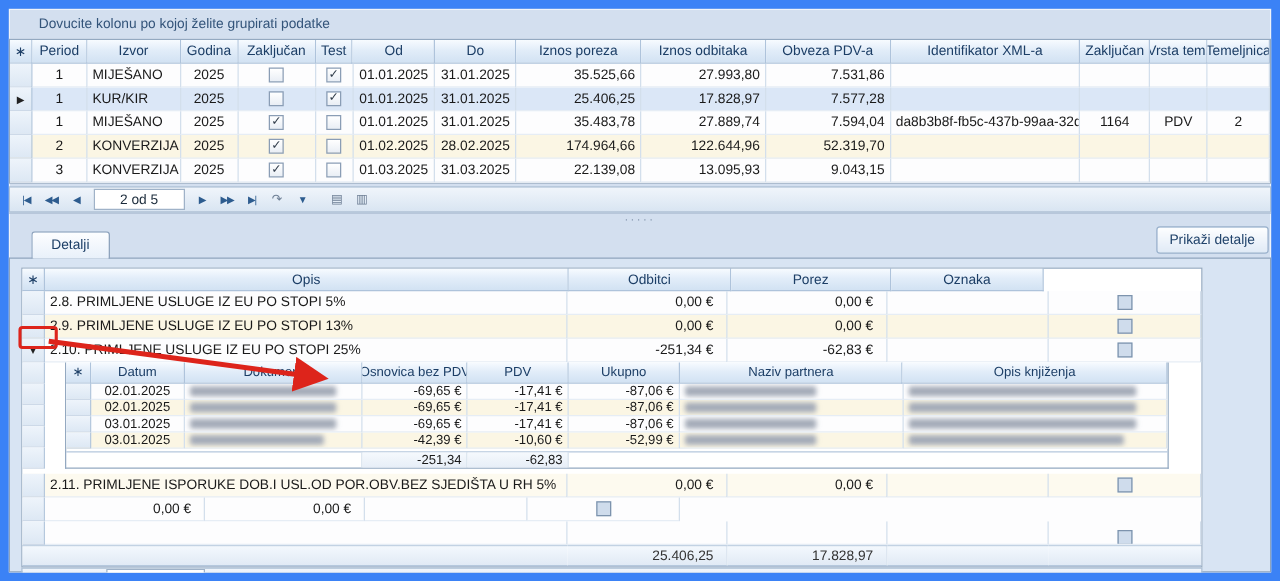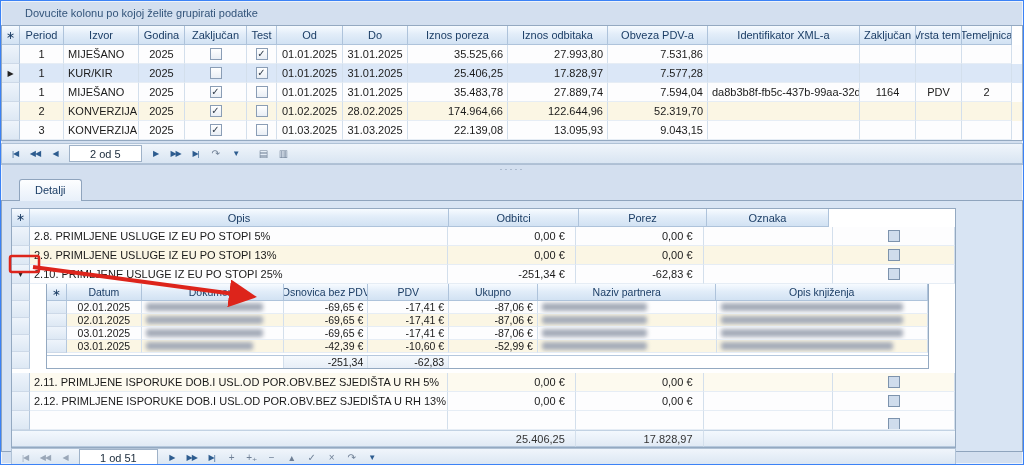--- a/index.html
+++ b/index.html
@@ -6,21 +6,21 @@
   body {
     font-family: "Liberation Sans", "DejaVu Sans", sans-serif;
     background: #e8edf4;
     font-size: 11px;
     color: #1a1a1a;
   }
   .window {
     position: relative;
     width: 1024px; height: 465px;
     background: #d3dfef;
-    border: 1px solid #3b82f6;
+    border: 7px solid #3b82f6;
     box-shadow: inset 0 0 0 1px #eef3fa;
     overflow: hidden;
   }
   
   .group-panel {
     height: 24px; line-height: 24px;
     padding-left: 24px;
     color: #33547a;
   }
   
@@ -318,20 +318,21 @@
   </div>
 
   <div class="splitter">
     <span>·····</span>
   </div>
 
   <div class="tabstrip">
     <div class="tab">
       <span>Detalji</span>
     </div>
+    <button class="show-details-btn">Prikaži detalje</button>
   </div>
 
   <div class="detail-panel">
     <div class="grid detail-grid">
 
       <div class="grid-row hrow">
         <div class="cell hdr d-ind">∗</div>
         <div class="cell hdr d-opis">Opis</div>
         <div class="cell hdr d-odb">Odbitci</div>
         <div class="cell hdr d-por">Porez</div>
@@ -477,21 +478,20 @@
         <div class="cell num euro d-osn">0,00 €</div>
         <div class="cell num euro d-por">0,00 €</div>
         <div class="cell num euro d-odb"></div>
         <div class="cell ctr d-ozn">
             <span class="checkbox dim"></span>
           </div>
       </div>
 
       <div class="grid-row row-plain">
         <div class="cell ind d-ind"></div>
-        <div class="cell d-opis">2.12. PRIMLJENE ISPORUKE DOB.I USL.OD POR.OBV.BEZ SJEDIŠTA U RH 13%</div>
         <div class="cell num euro d-osn">0,00 €</div>
         <div class="cell num euro d-por">0,00 €</div>
         <div class="cell num euro d-odb"></div>
         <div class="cell ctr d-ozn">
             <span class="checkbox dim"></span>
           </div>
       </div>
 
       <div class="grid-row row-plain partial-row">
         <div class="cell ind d-ind"></div>

